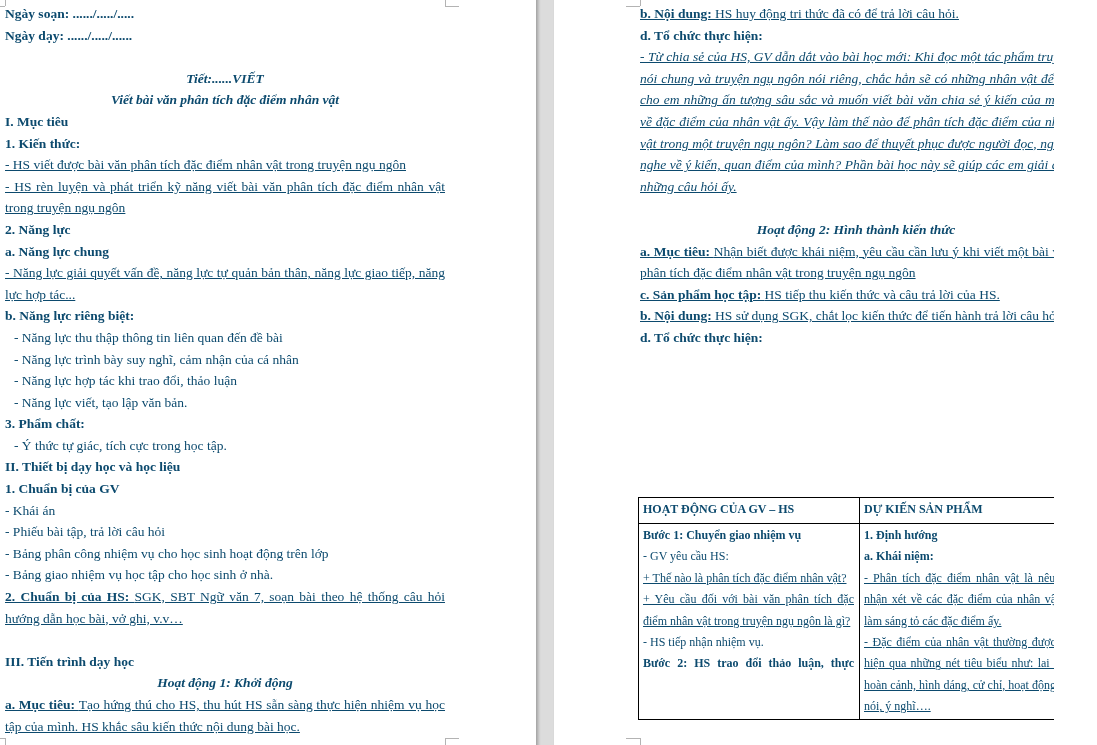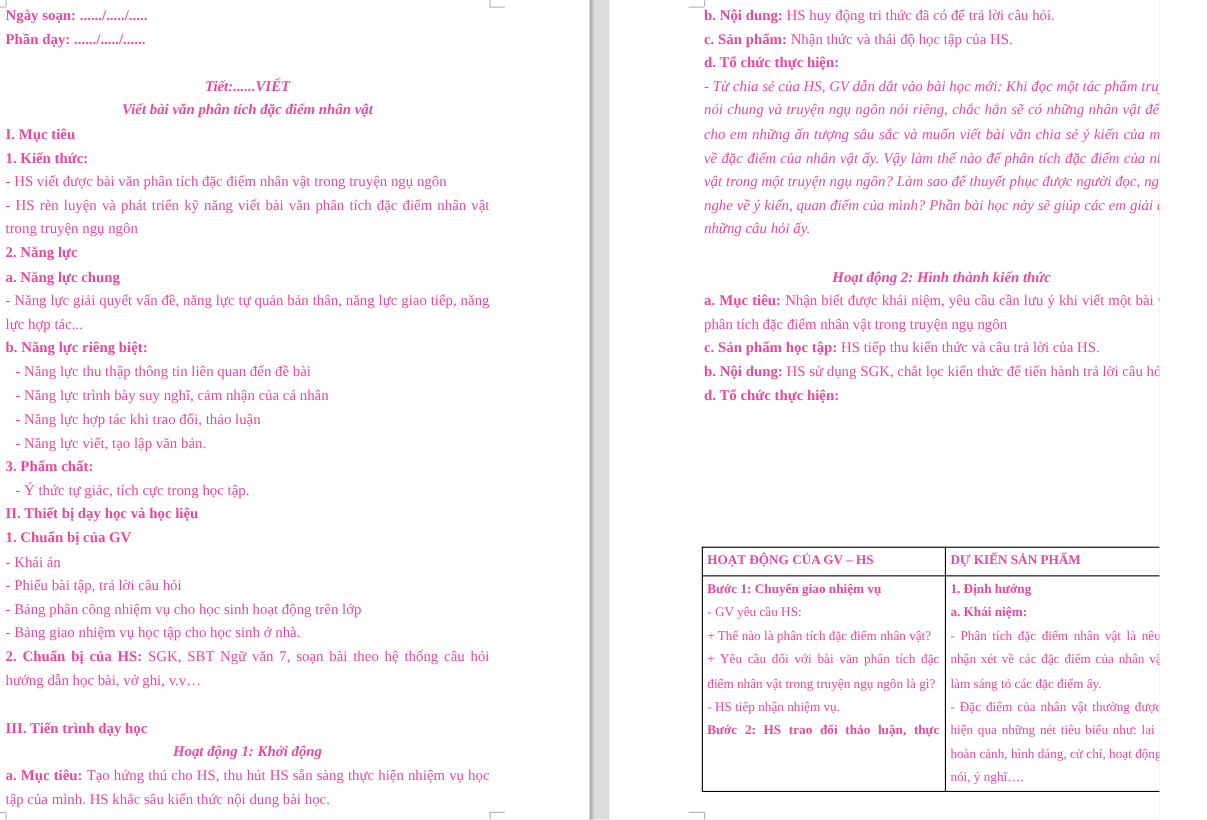--- a/index.html
+++ b/index.html
@@ -1,35 +1,35 @@
 <!DOCTYPE html>
 <html><head>
 <meta charset="utf-8">
 <style>
   html,body{margin:0;padding:0;}
   #canvas{
     position:relative;width:1054px;height:745px;overflow:hidden;
     background:#dcdcdc;
     font-family:"Liberation Serif","DejaVu Serif",serif;
-    color:#ec4899;
+    color:#0c4a6e;
   }
   .page{
     position:absolute;top:-12px;height:772px;background:#ffffff;
     box-shadow:2px 0 3px rgba(0,0,0,0.28);
   }
   #page1{left:-40px;width:576px;}
   #page2{left:554px;width:536px;}
   .textcol{
     position:absolute;font-size:13.5px;line-height:21.6px;
   }
   #p1col{left:45px;top:15px;width:440px;}
   #p2col{left:86px;top:15px;width:432px;}
   .para{min-height:21.6px;}
   .para.center{text-align:center;font-style:italic;}
-  .para.justify{text-align:justify;}
+  .para.justify{text-align:justify;text-decoration:underline;}
   .para.stretch{text-align:justify;text-align-last:justify;font-family:Liberation Serif, serif;}
   .para.blank{min-height:21.6px;}
   .b{font-weight:bold;}
   .i{font-style:italic;}
   .ind{padding-left:9px;}
   
   #acttable{
     position:absolute;left:84px;top:509px;width:442px;
     border-collapse:collapse;table-layout:fixed;
   }
@@ -47,21 +47,21 @@
   .mv{width:0;border-left:1px solid #b3b3b3;}
 </style>
 </head>
 <body>
 
 <div id="canvas">
 
   <div class="page" id="page1">
     <div class="textcol" id="p1col">
         <div class="para left"><span class="b">Ngày soạn: ....../...../.....</span></div>
-        <div class="para left"><span class="b">Phần dạy: ....../...../......</span></div>
+        <div class="para left"><span class="b">Ngày dạy: ....../...../......</span></div>
         <div class="para left blank">&nbsp;</div>
         <div class="para center"><span class="b">Tiết:......VIẾT</span></div>
         <div class="para center"><span class="b">Viết bài văn phân tích đặc điểm nhân vật</span></div>
         <div class="para left"><span class="b">I. Mục tiêu</span></div>
         <div class="para left"><span class="b">1. Kiến thức:</span></div>
         <div class="para justify"><span>- HS viết được bài văn phân tích đặc điểm nhân vật trong truyện ngụ ngôn</span></div>
         <div class="para justify"><span>- HS rèn luyện và phát triển kỹ năng viết bài văn phân tích đặc điểm nhân vật trong truyện ngụ ngôn</span></div>
         <div class="para left"><span class="b">2. Năng lực</span></div>
         <div class="para left"><span class="b">a. Năng lực chung</span></div>
         <div class="para justify"><span>- Năng lực giải quyết vấn đề, năng lực tự quản bản thân, năng lực giao tiếp, năng lực hợp tác...</span></div>
@@ -82,21 +82,20 @@
         <div class="para left blank">&nbsp;</div>
         <div class="para left"><span class="b">III. Tiến trình dạy học</span></div>
         <div class="para center"><span class="b">Hoạt động 1: Khởi động</span></div>
         <div class="para justify"><span class="b">a. Mục tiêu: </span><span>Tạo hứng thú cho HS, thu hút HS sẵn sàng thực hiện nhiệm vụ học tập của mình. HS khắc sâu kiến thức nội dung bài học.</span></div>
       </div>
   </div>
 
   <div class="page" id="page2">
     <div class="textcol" id="p2col">
         <div class="para justify"><span class="b">b. Nội dung: </span><span>HS huy động tri thức đã có để trả lời câu hỏi.</span></div>
-        <div class="para justify"><span class="b">c. Sản phẩm: </span><span>Nhận thức và thái độ học tập của HS.</span></div>
         <div class="para left"><span class="b">d. Tổ chức thực hiện:</span></div>
         <div class="para justify"><span class="i">- Từ chia sẻ của HS, GV dẫn dắt vào bài học mới: Khi đọc một tác phẩm truyện nói chung và truyện ngụ ngôn nói riêng, chắc hẳn sẽ có những nhân vật để lại cho em những ấn tượng sâu sắc và muốn viết bài văn chia sẻ ý kiến của mình về đặc điểm của nhân vật ấy. Vậy làm thế nào để phân tích đặc điểm của nhân vật trong một truyện ngụ ngôn? Làm sao để thuyết phục được người đọc, người nghe về ý kiến, quan điểm của mình? Phần bài học này sẽ giúp các em giải đáp những câu hỏi ấy.</span></div>
         <div class="para left blank">&nbsp;</div>
         <div class="para center"><span class="b">Hoạt động 2: Hình thành kiến thức</span></div>
         <div class="para justify"><span class="b">a. Mục tiêu: </span><span>Nhận biết được khái niệm, yêu cầu cần lưu ý khi viết một bài văn phân tích đặc điểm nhân vật trong truyện ngụ ngôn</span></div>
         <div class="para justify"><span class="b">c. Sản phẩm học tập: </span><span>HS tiếp thu kiến thức và câu trả lời của HS.</span></div>
         <div class="para justify"><span class="b">b. Nội dung: </span><span>HS sử dụng SGK, chắt lọc kiến thức để tiến hành trả lời câu hỏi.</span></div>
         <div class="para left"><span class="b">d. Tổ chức thực hiện:</span></div>
       </div>
     <table id="acttable">

